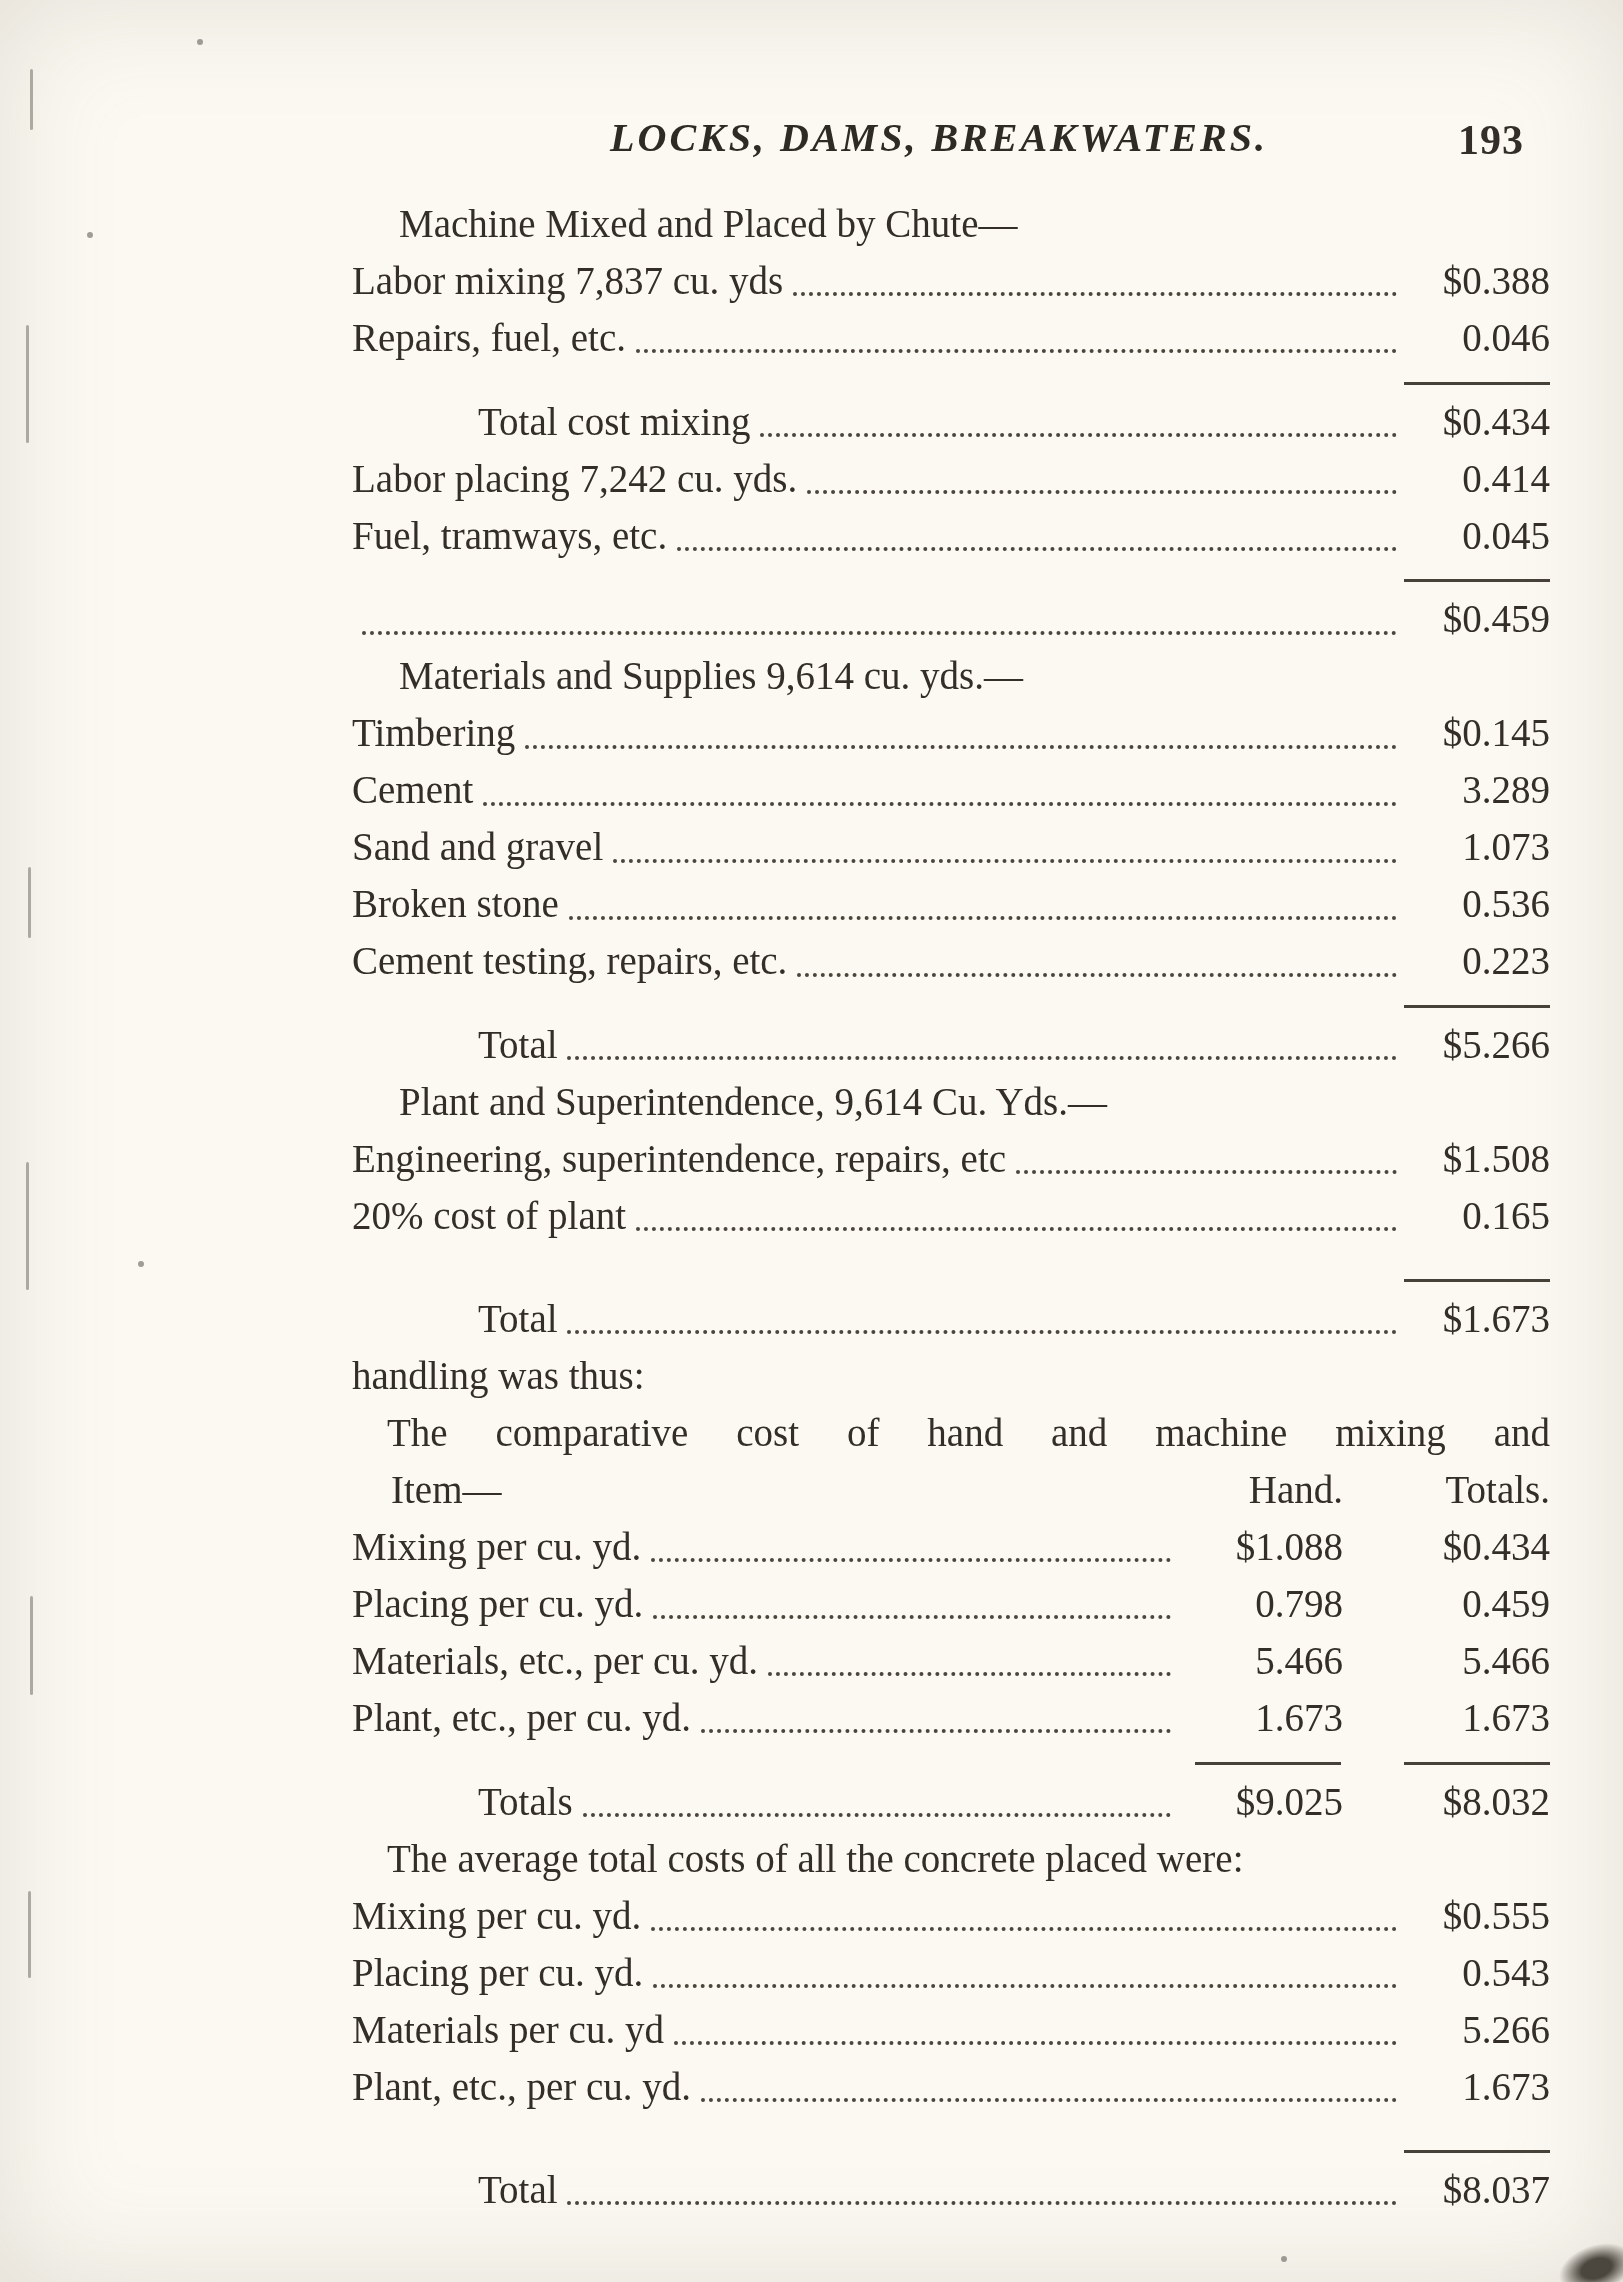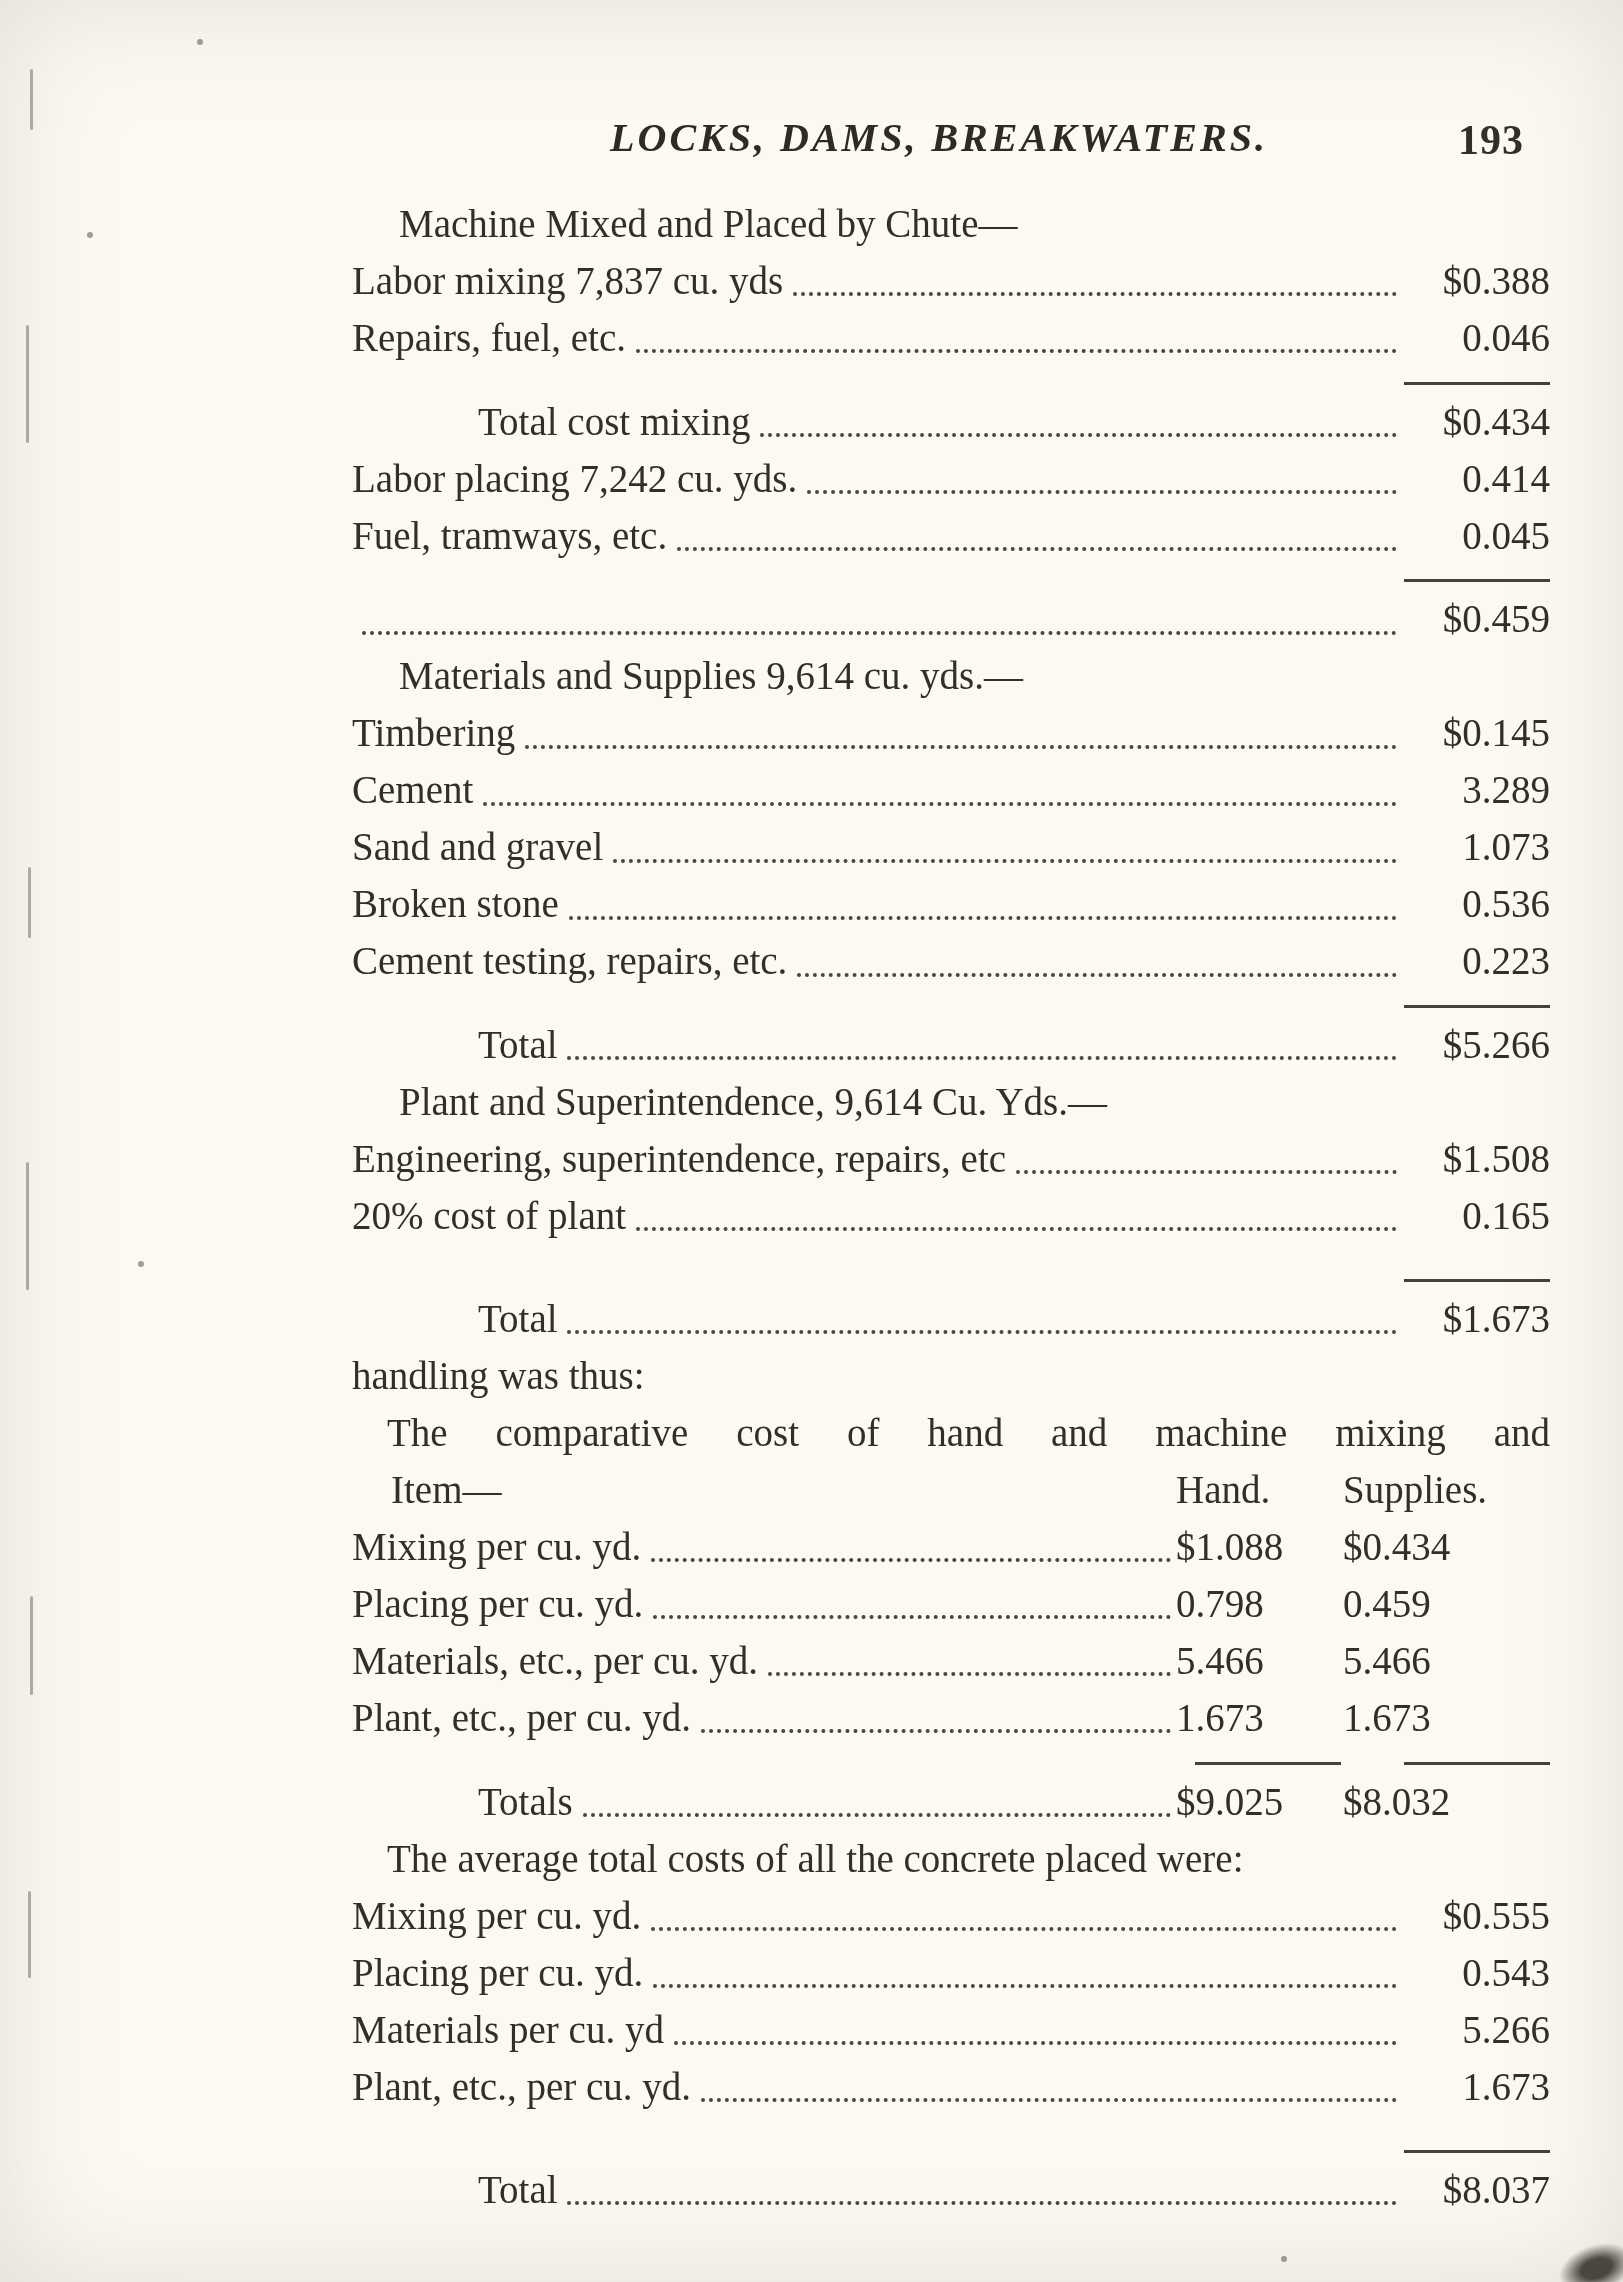--- a/index.html
+++ b/index.html
@@ -42,21 +42,21 @@
   .heading .label { padding-left:47px; }
   .total .label  { padding-left:126px; }
 
   .rule-row { display:flex; justify-content:flex-end; margin:15.8px 0 7.9px; }
   .rule-row.gap-lg { margin-top:35px; }
   .rule { width:146px; border-top:3px solid #46423a; }
   .rule-row.cols .rule.hand { margin-right:63px; }
 
   
   .spacer { flex:1; }
-  .col { width:167px; text-align:left; white-space:nowrap; }
+  .col { width:167px; text-align:right; white-space:nowrap; }
   .col.machine { width:207px; }
   .thead .label { padding-left:39px; }
 
   
   .para-line { font-size:39px; line-height:57px; }
   .para-line.justify { text-align:justify; text-align-last:justify; padding-left:35px; }
   .para-line.indent  { padding-left:35px; }
 
   
   .artifact { position:absolute; background:#55524a; opacity:.45; border-radius:2px; }
@@ -202,21 +202,21 @@
       <span class="value">$1.673</span>
     </div>
 
     <div class="para-line">handling was thus:</div>
     <div class="para-line justify">The comparative cost of hand and machine mixing and</div>
 
     <div class="row thead">
       <span class="label">Item—</span>
       <span class="spacer"></span>
       <span class="col hand">Hand.</span>
-      <span class="col machine">Supplies.</span>
+      <span class="col machine">Totals.</span>
     </div>
 
     <div class="row">
       <span class="label">Mixing per cu. yd.</span>
       <span class="leader"></span>
       <span class="col hand">$1.088</span>
       <span class="col machine">$0.434</span>
     </div>
     <div class="row">
       <span class="label">Placing per cu. yd.</span>

